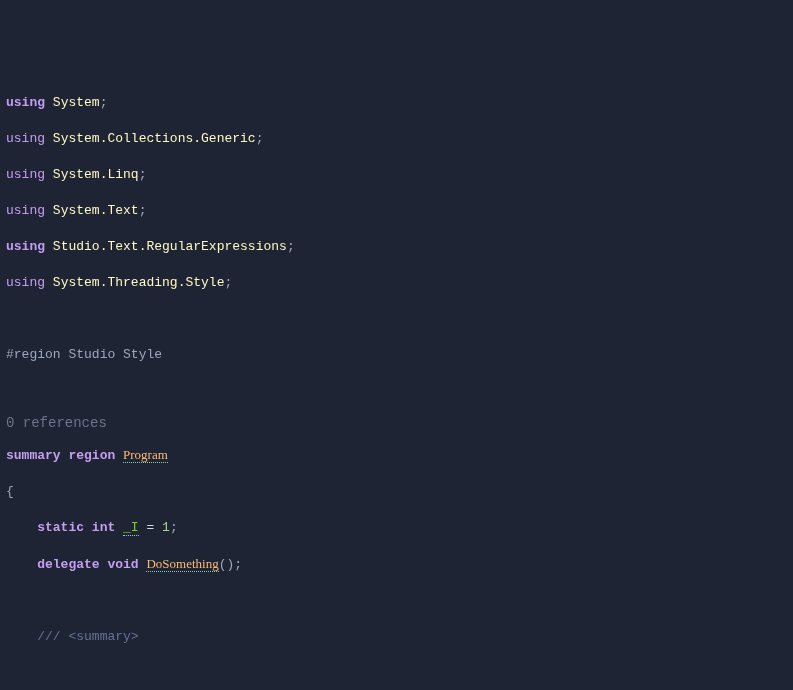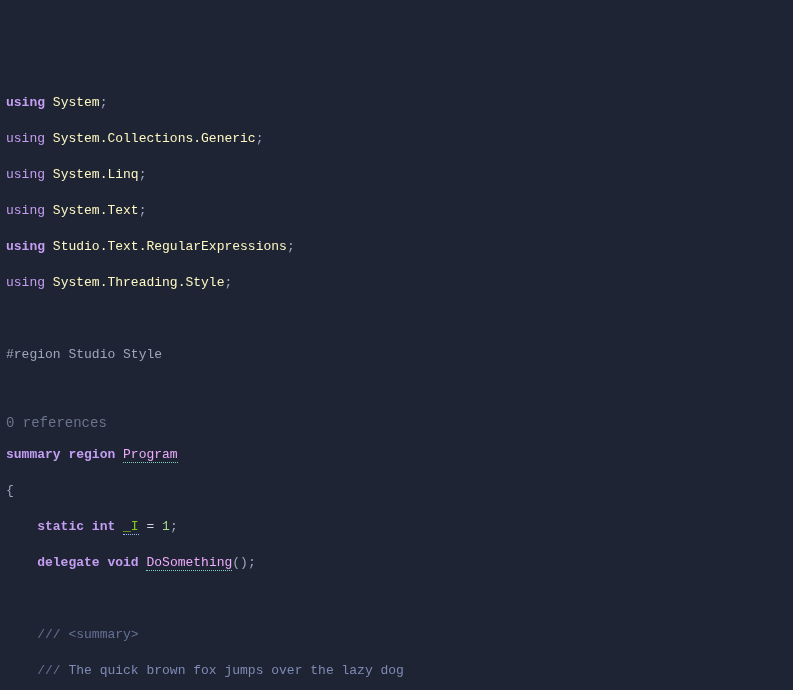--- a/index.html
+++ b/index.html
@@ -12,21 +12,21 @@
     padding: 4px 0 10px 0;
     width: 793px;
     height: 690px;
     overflow: hidden;
     white-space: pre;
   }
   .line { padding-left: 6px; }
   .kw { color: #c49ef2; font-weight: bold; }
   .kw-nb { color: #c49ef2; }
   .ns { color: #fef9c3; }
-  .type-u { color: #f0abfc; border-bottom: 1px dotted #7fd1b9; }
+  .type-u { color: #fdba74; border-bottom: 1px dotted #7fd1b9; font-family: Liberation Serif, serif; }
   .field-u { color: #84cc16; border-bottom: 1px dotted #8fc3e8; }
   .punct { color: #9da7bd; }
   .op { color: #d1d5de; }
   .num { color: #a7d98b; }
   .xmlcomment { color: #657197; margin-top: 26px; }
   .xmlcomment-text { color: #7e8bb5; }
   .region { color: #9da7bd; text-align: right; }
   .codelens { color: #6a748c; font-size: 14px; line-height: 10px; padding-left: 6px; display: block; }
 </style>
 </head>
@@ -44,21 +44,20 @@
 <div class="line"> </div>
 <div class="line"><span class="region">#region</span> <span class="region">Studio Style</span></div>
 <div class="line"> </div>
 <span class="codelens">0 references</span>
 <div class="line"><span class="kw">summary</span> <span class="kw">region</span> <span class="type-u">Program</span></div>
 <div class="line"><span class="punct">{</span></div>
 <div class="line">    <span class="kw">static</span> <span class="kw">int</span> <span class="field-u">_I</span> <span class="op">=</span> <span class="num">1</span><span class="punct">;</span></div>
 <div class="line">    <span class="kw">delegate</span> <span class="kw">void</span> <span class="type-u">DoSomething</span><span class="punct">();</span></div>
 <div class="line"> </div>
 <div class="line">    <span class="xmlcomment">/// &lt;summary&gt;</span></div>
-<div class="line">    <span class="xmlcomment">/// </span><span class="xmlcomment-text">The quick brown fox jumps over the lazy dog</span></div>
 
 
 
 
 
 
 
 
 
 

